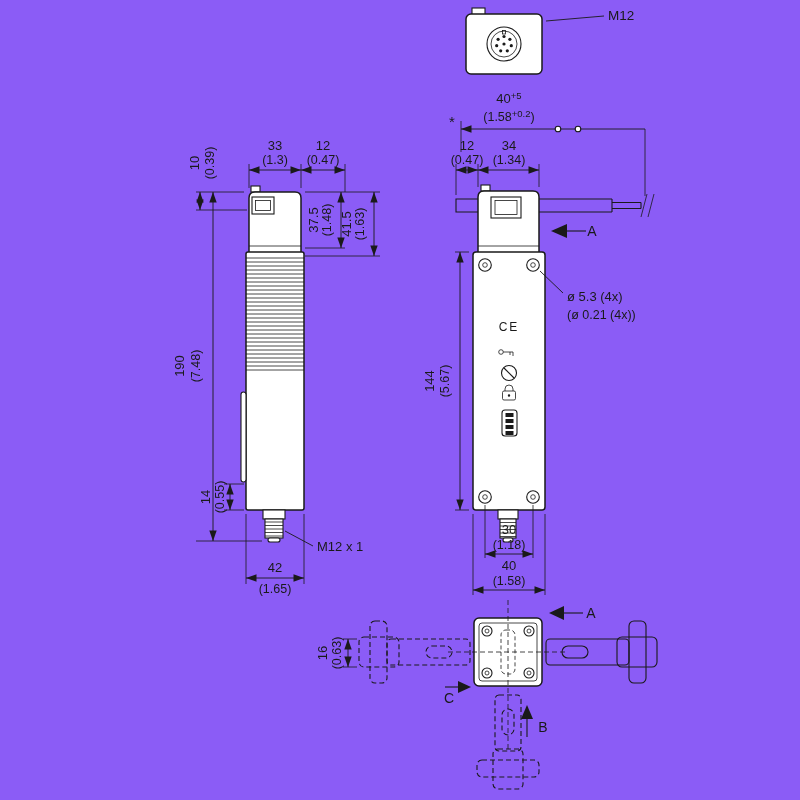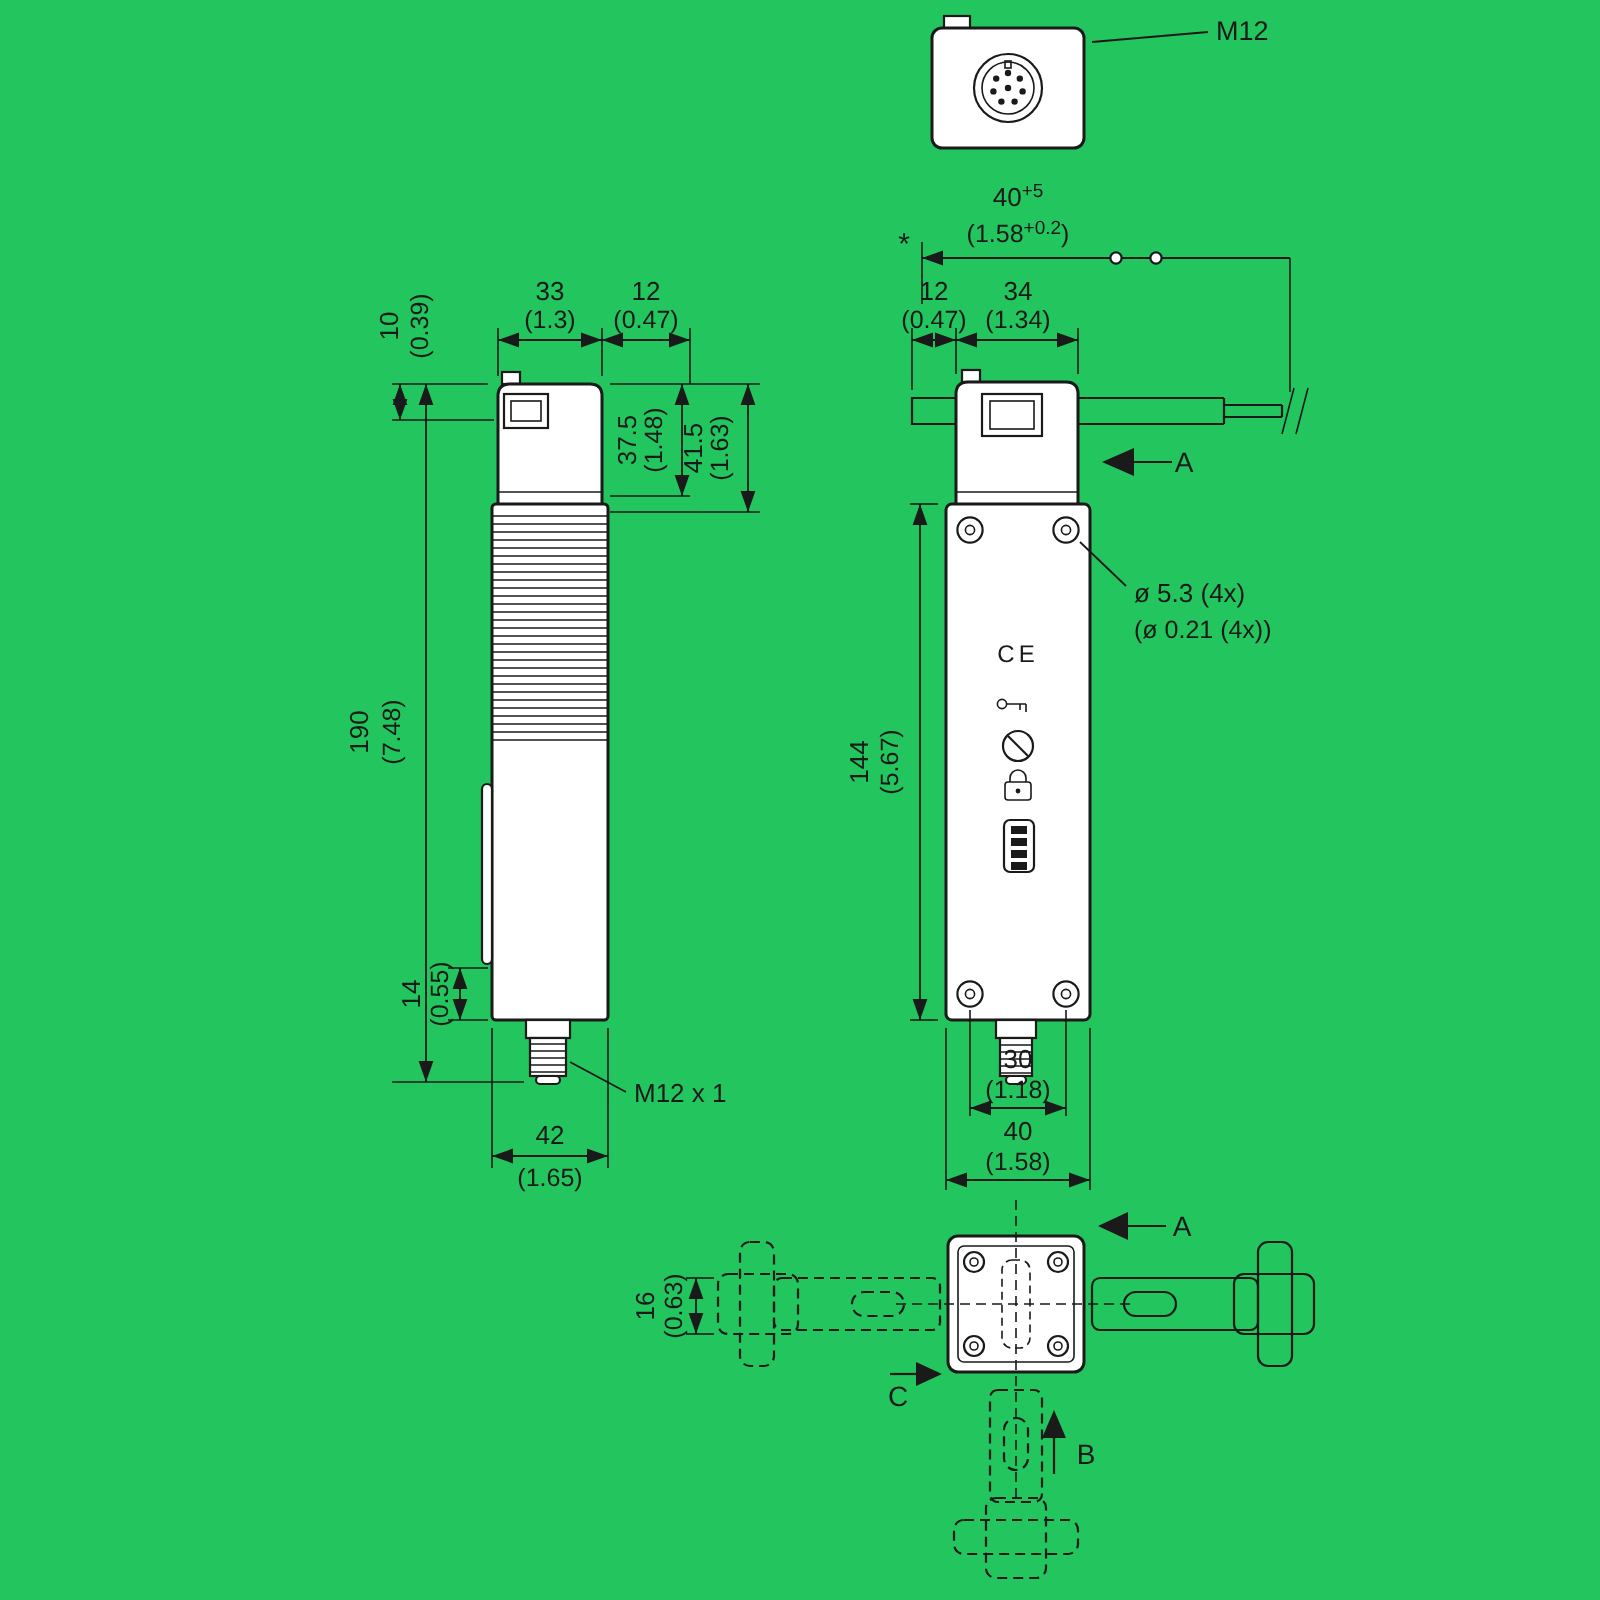--- a/index.html
+++ b/index.html
@@ -1,17 +1,17 @@
 <!DOCTYPE html>
 <html><head>
 <meta charset="utf-8">
 <style>
   *{box-sizing:border-box}
   html,body{margin:0;padding:0;background:#fff}
-  .canvas{width:800px;height:800px;background:#22c55e;font-family:"Liberation Sans",sans-serif;position:relative}
+  .canvas{width:800px;height:800px;background:#8b5cf6;font-family:"Liberation Sans",sans-serif;position:relative}
   svg text{fill:#1a1a1a;font-size:13px;font-family:"Liberation Sans",sans-serif}
   .outline{fill:#fff;stroke:#1a1a1a;stroke-width:1.5}
   .mid{fill:#fff;stroke:#1a1a1a;stroke-width:1.1}
   .nofill{fill:none;stroke:#1a1a1a;stroke-width:1.1}
   .thin{fill:none;stroke:#1a1a1a;stroke-width:0.8}
   .diml{fill:none;stroke:#1a1a1a;stroke-width:0.9}
   .dash{stroke-dasharray:5 3}
   .dash2{stroke-dasharray:4 2.5}
   .filldark{fill:#1a1a1a;stroke:none}
   .sm{font-size:12.5px}

